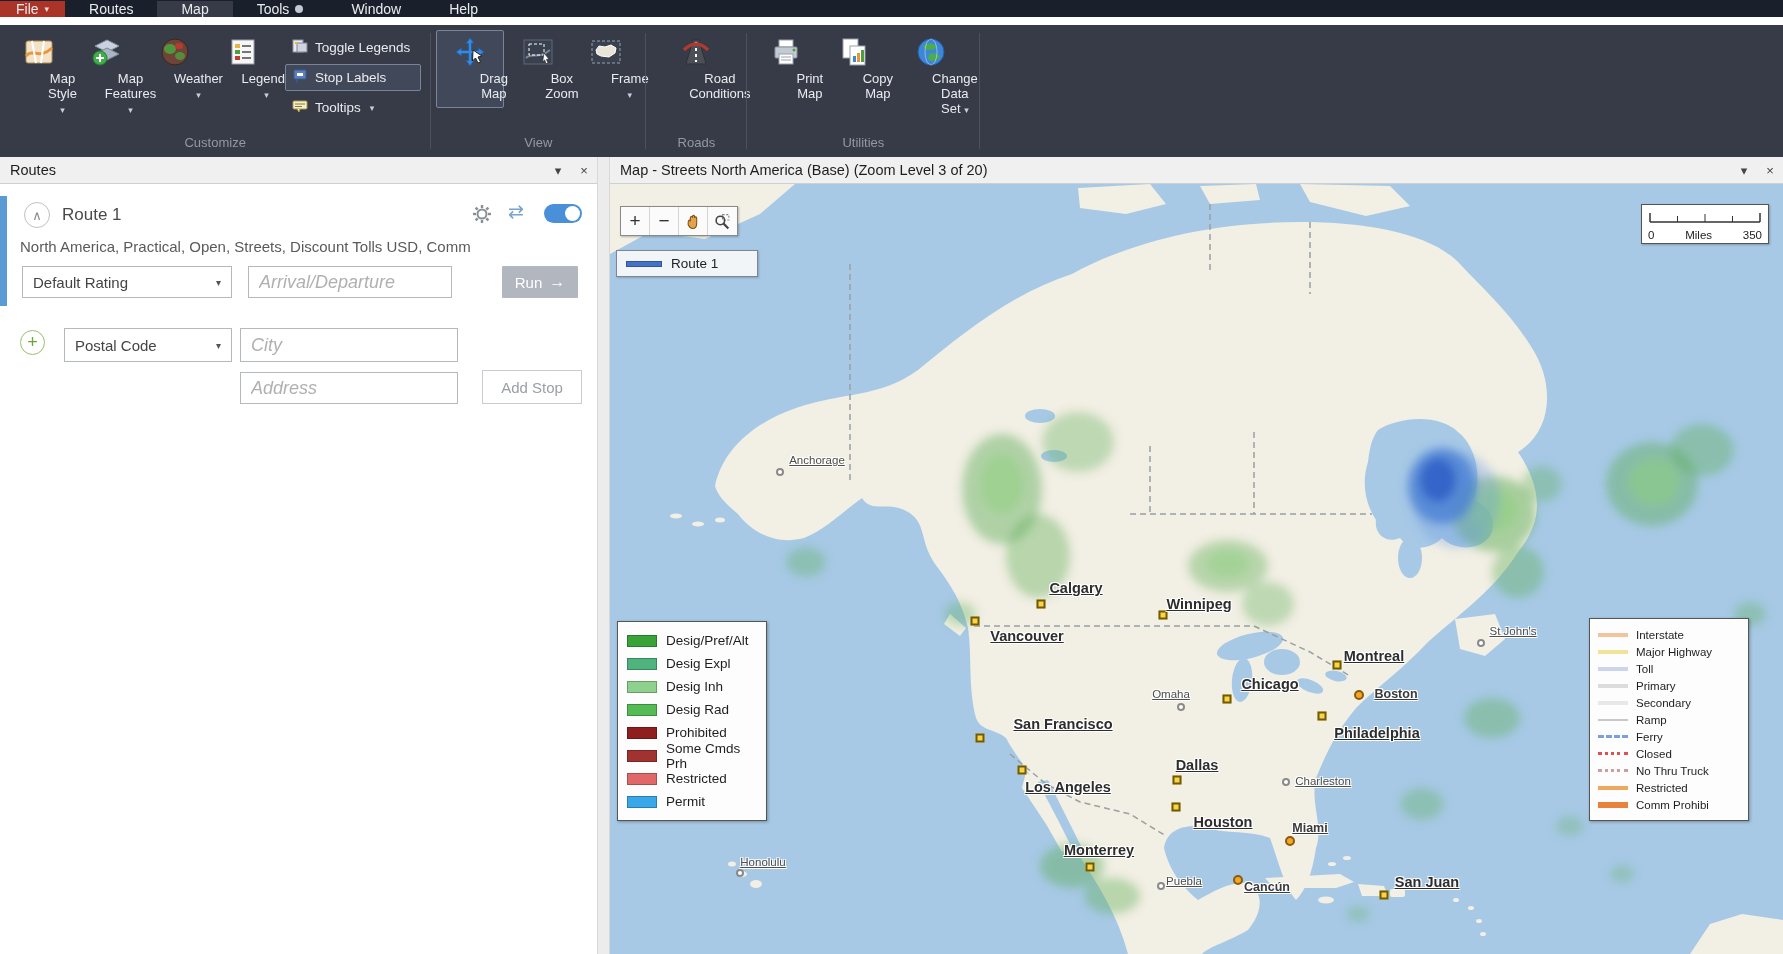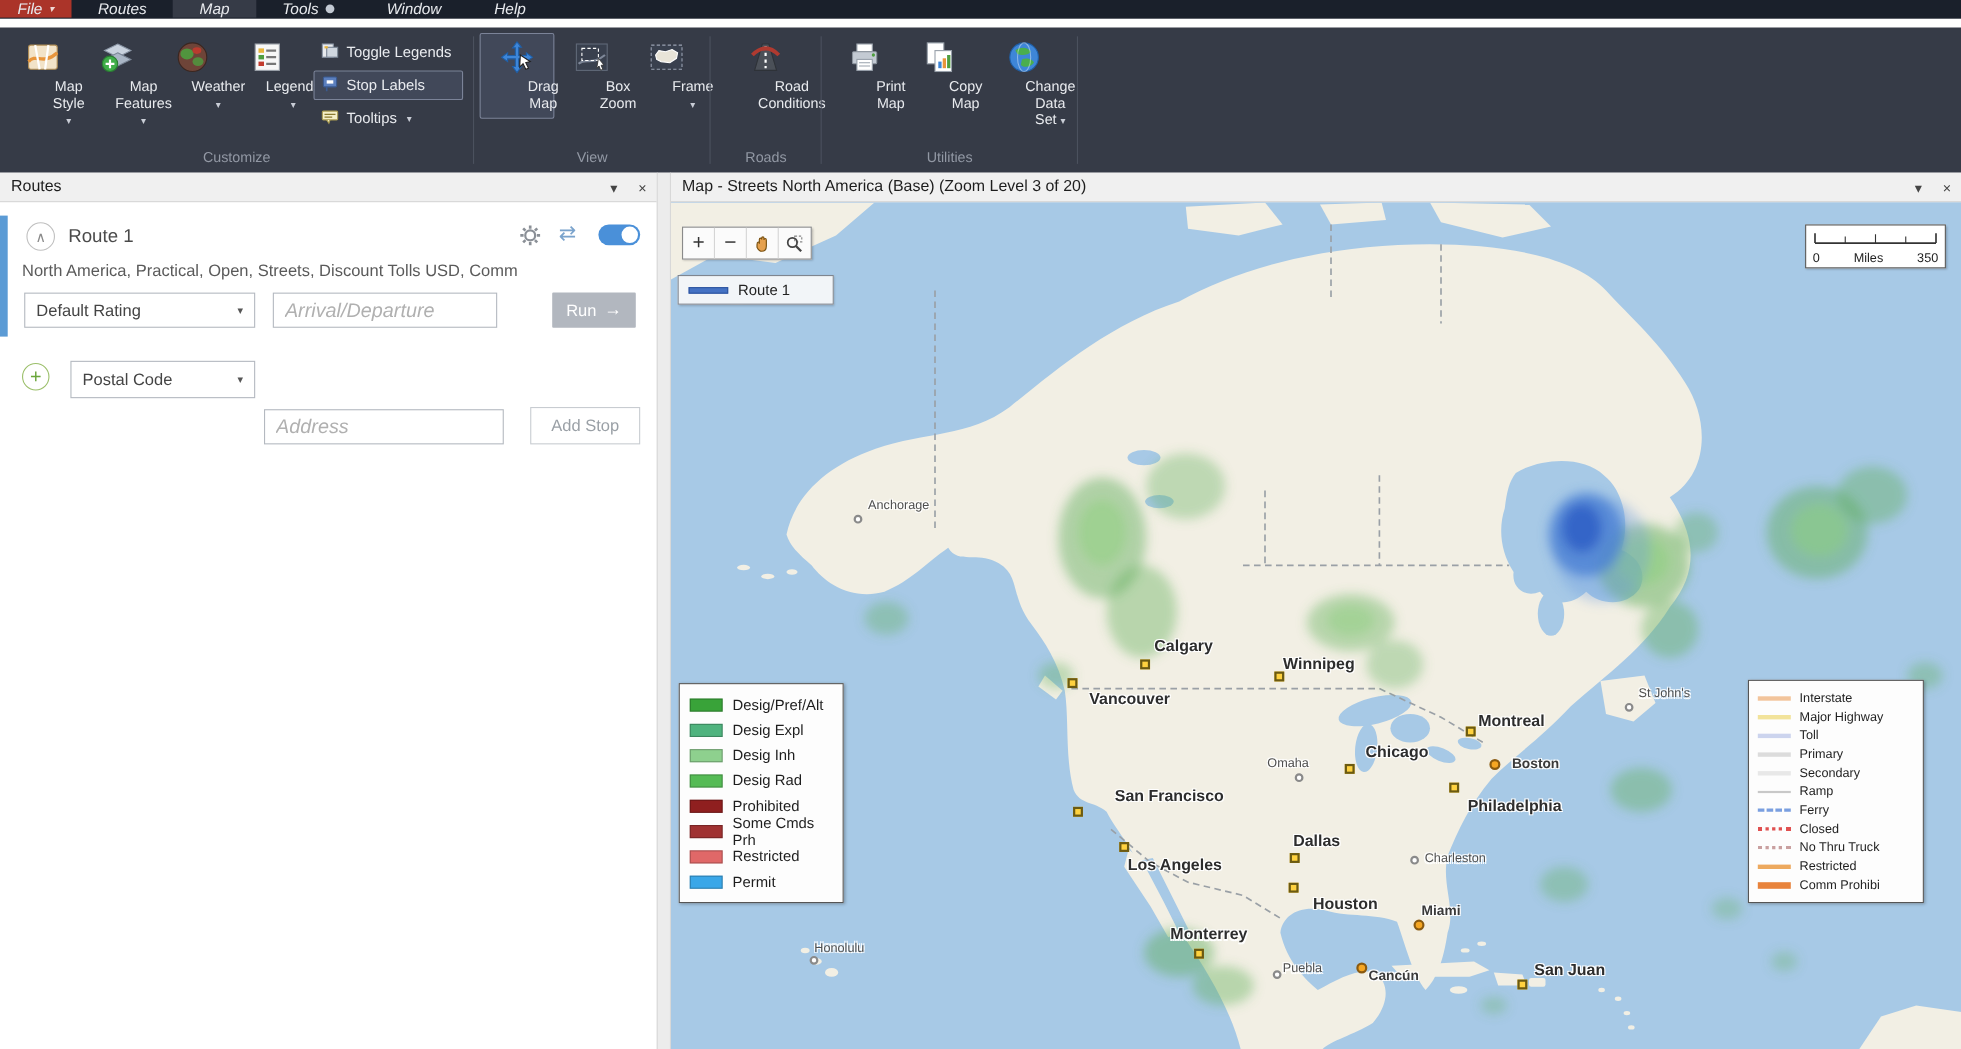--- a/index.html
+++ b/index.html
@@ -1,21 +1,21 @@
 <!DOCTYPE html>
 <html><head>
 <meta charset="utf-8">
 <style>
   html,body{margin:0;padding:0;background:#777;}
   *{box-sizing:border-box;}
   .app{position:relative;width:1783px;height:954px;overflow:hidden;background:#ffffff;
        font-family:"Liberation Sans",sans-serif;-webkit-font-smoothing:antialiased;}
 
   
-  .menu-bar{position:absolute;left:0;top:0;right:0;height:17px;background:#1a202b;display:flex;align-items:flex-start;font-style:italic;}
+  .menu-bar{position:absolute;left:0;top:0;right:0;height:17px;background:#1a202b;display:flex;align-items:flex-end;}
   .menu-item{display:flex;align-items:center;gap:6px;padding:0 24px;color:#e8eaee;font-size:14px;cursor:default;}
   .menu-item.file{background:#ab3429;padding:0 16px;}
   .menu-item.active{background:#363b47;}
   .menu-item .caret{font-size:9px;color:#f0d8d4;}
   .menu-item .dot{width:8px;height:8px;border-radius:50%;background:#c3c9d3;}
 
   
   .ribbon{position:absolute;left:0;top:25px;right:0;height:132px;background:#363b47;display:flex;color:#e9ebef;}
   .rb-group{display:flex;flex-direction:column;padding:0 5px;}
   .rb-items{flex:1;display:flex;align-items:flex-start;padding-top:5px;}
@@ -68,21 +68,21 @@
 
   
   .map-area{position:absolute;left:610px;top:184px;width:1173px;height:770px;background:#a7c9e6;overflow:hidden;}
   .map-area > svg{position:absolute;left:0;top:0;}
   .city-layer{position:absolute;left:0;top:0;width:100%;height:100%;pointer-events:none;}
   .marker{position:absolute;transform:translate(-50%,-50%);}
   .m-major{width:9px;height:9px;background:#ffd23f;border:2px solid #6b5a12;}
   .m-poi{width:10px;height:10px;border-radius:50%;background:#f5a623;border:2px solid #8a5a10;}
   .m-town{width:8px;height:8px;border-radius:50%;background:#fff;border:2px solid #8a8a8a;}
   .city-label{position:absolute;transform:translate(-50%,-50%);white-space:nowrap;
-      text-shadow:-1px -1px 0 rgba(255,255,255,.95),1px -1px 0 rgba(255,255,255,.95),-1px 1px 0 rgba(255,255,255,.95),1px 1px 0 rgba(255,255,255,.95);}
+      text-shadow:-1px -1px 0 rgba(255,255,255,.95),1px -1px 0 rgba(255,255,255,.95),-1px 1px 0 rgba(255,255,255,.95),1px 1px 0 rgba(255,255,255,.95);text-decoration:underline;}
   .l-major{font-size:14.5px;font-weight:bold;color:#2d2d2d;}
   .l-poi{font-size:12.5px;font-weight:bold;color:#3a3a3a;}
   .l-town{font-size:11.5px;color:#4e4e4e;}
 
   .map-toolbar{position:absolute;left:10px;top:22px;background:#fbfbfb;border:1px solid #8a8a8a;display:flex;box-shadow:1px 1px 2px rgba(0,0,0,.25);}
   .mt-btn{width:29px;height:28px;display:flex;align-items:center;justify-content:center;border-right:1px solid #d5d5d5;
           font-size:19px;color:#333;cursor:default;}
   .mt-btn:last-child{border-right:none;}
 
   .route-chip{position:absolute;left:6px;top:66px;width:142px;height:27px;background:#f2f5f8;border:1px solid #7f8690;
@@ -360,20 +360,21 @@
     <div class="run-btn">
       <span>Run</span>
       <span class="arrow">→</span>
     </div>
 
     <div class="plus-circle">+</div>
     <div class="select" style="left:64px;top:144px;width:168px;height:34px;">
       <span>Postal Code</span>
       <span class="caret">▾</span>
     </div>
+    <input class="tb" style="left: 240px; top: 144px; width: 218px; height: 34px;" placeholder="City">
     <input class="tb" style="left: 240px; top: 188px; width: 218px;" placeholder="Address">
     <div class="add-stop">
       <span>Add Stop</span>
     </div>
   </div>
 
   <div class="splitter"></div>
 
   <div class="panel-header" style="left:610px;top:157px;width:1173px;">
     <div class="ph-title">Map - Streets North America (Base) (Zoom Level 3 of 20)</div>

